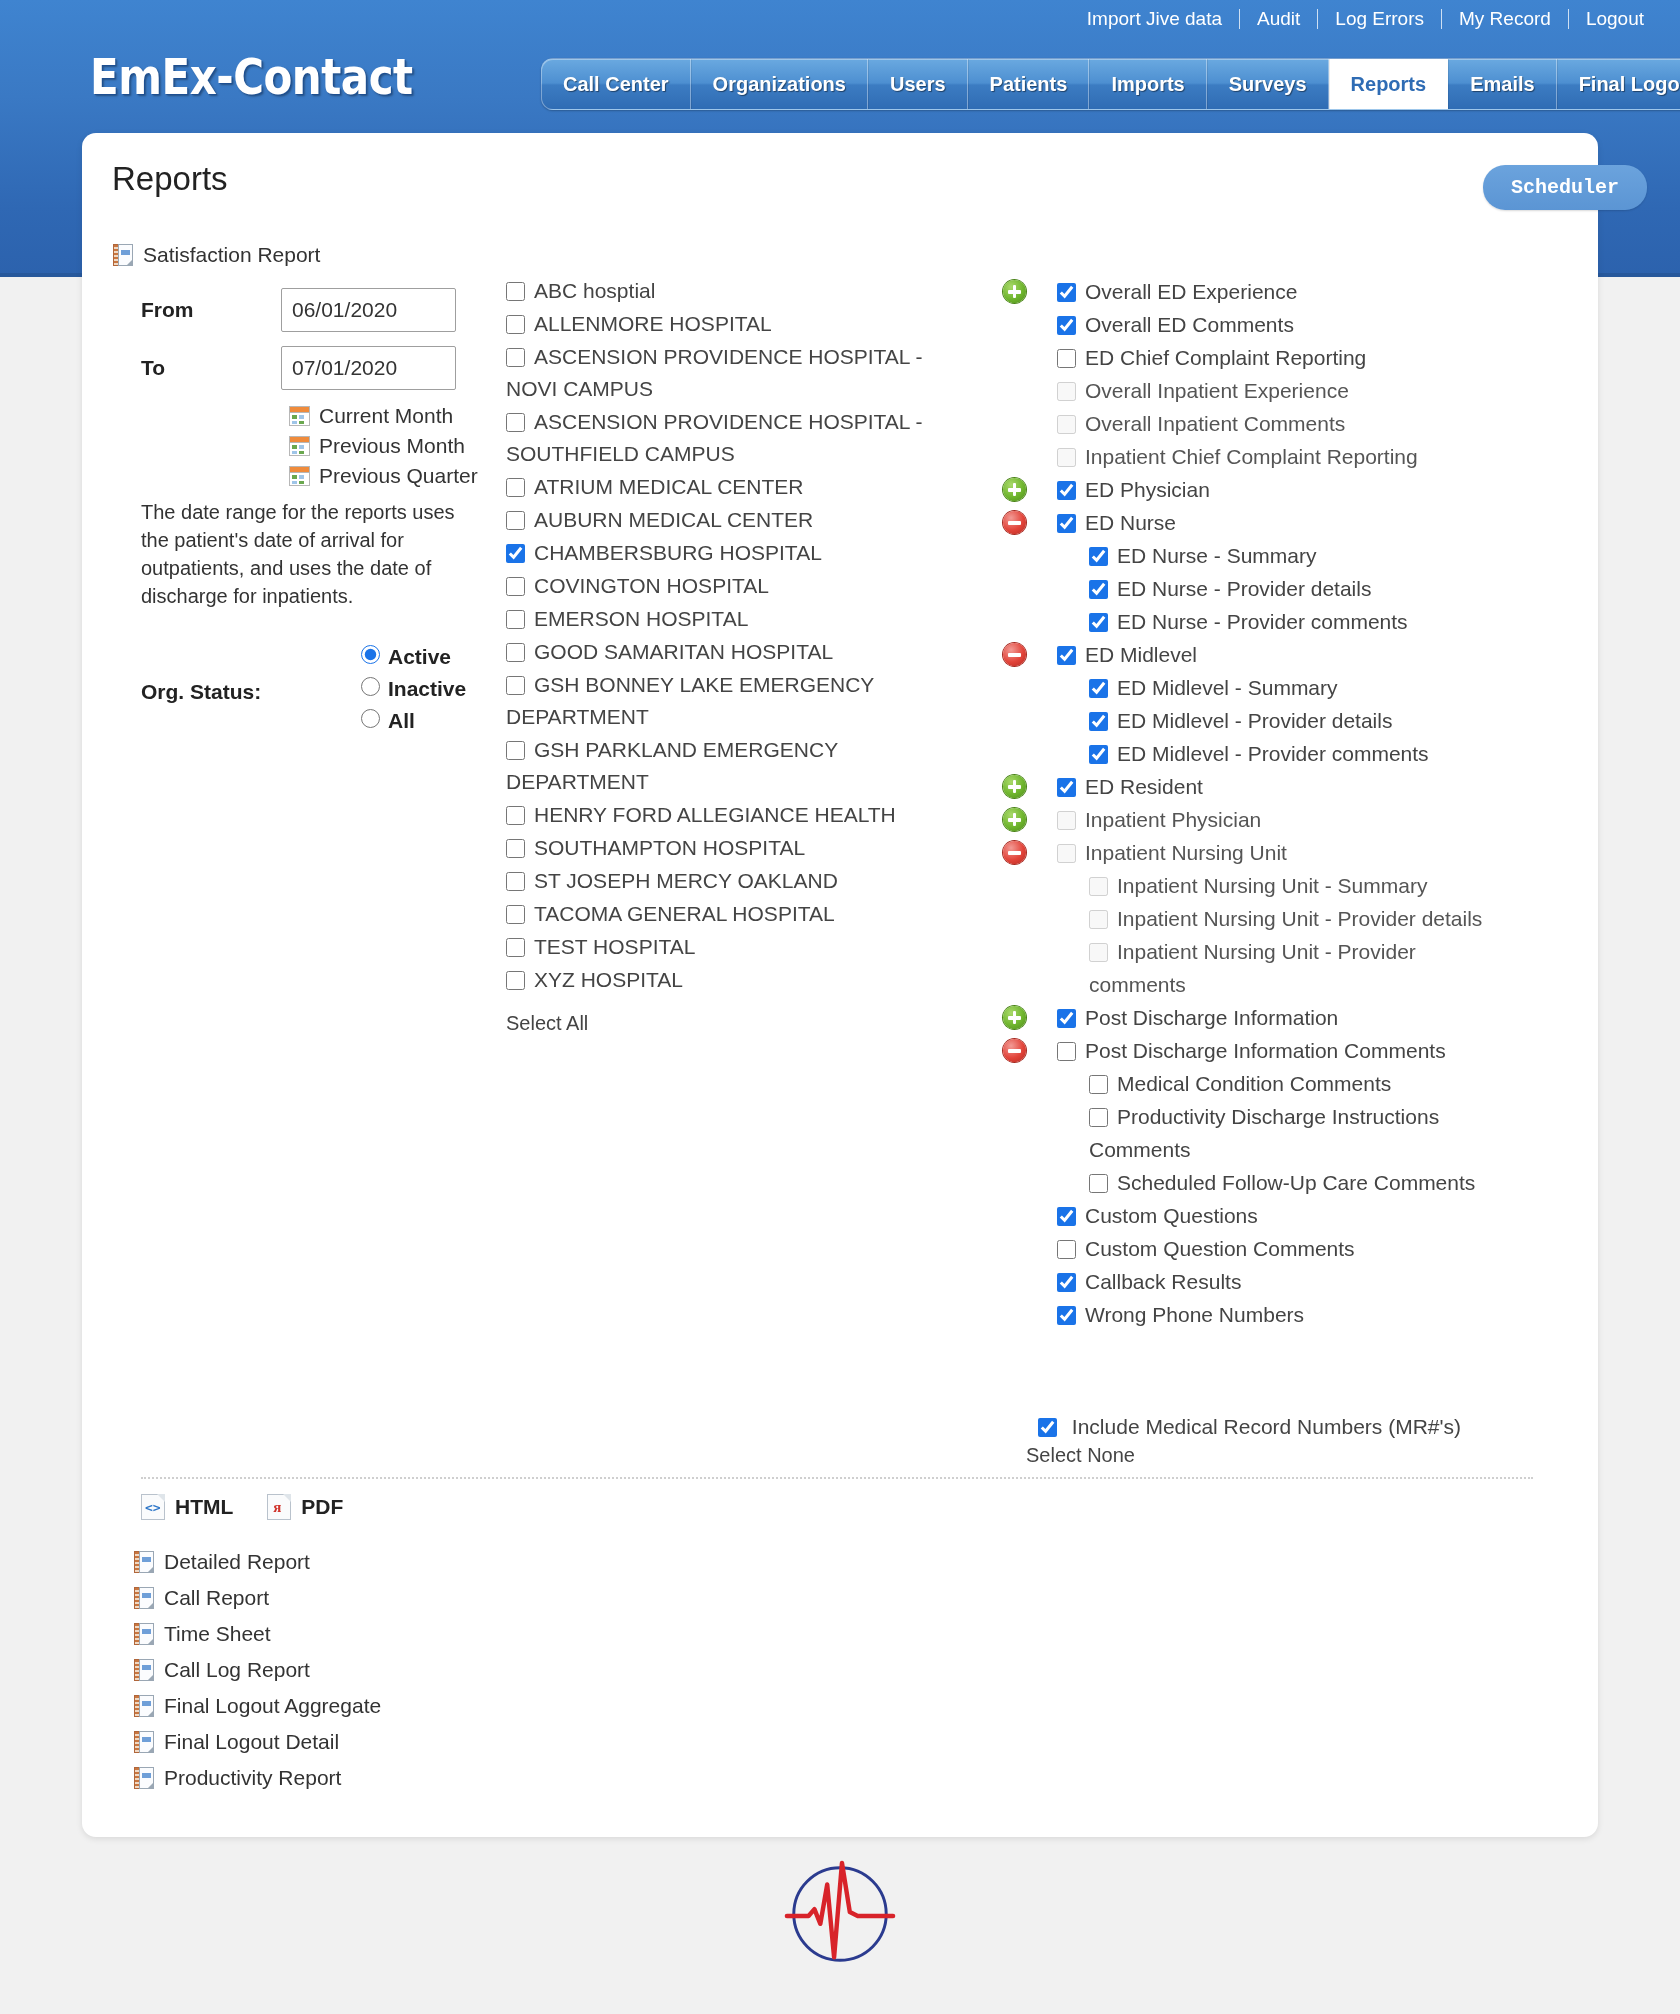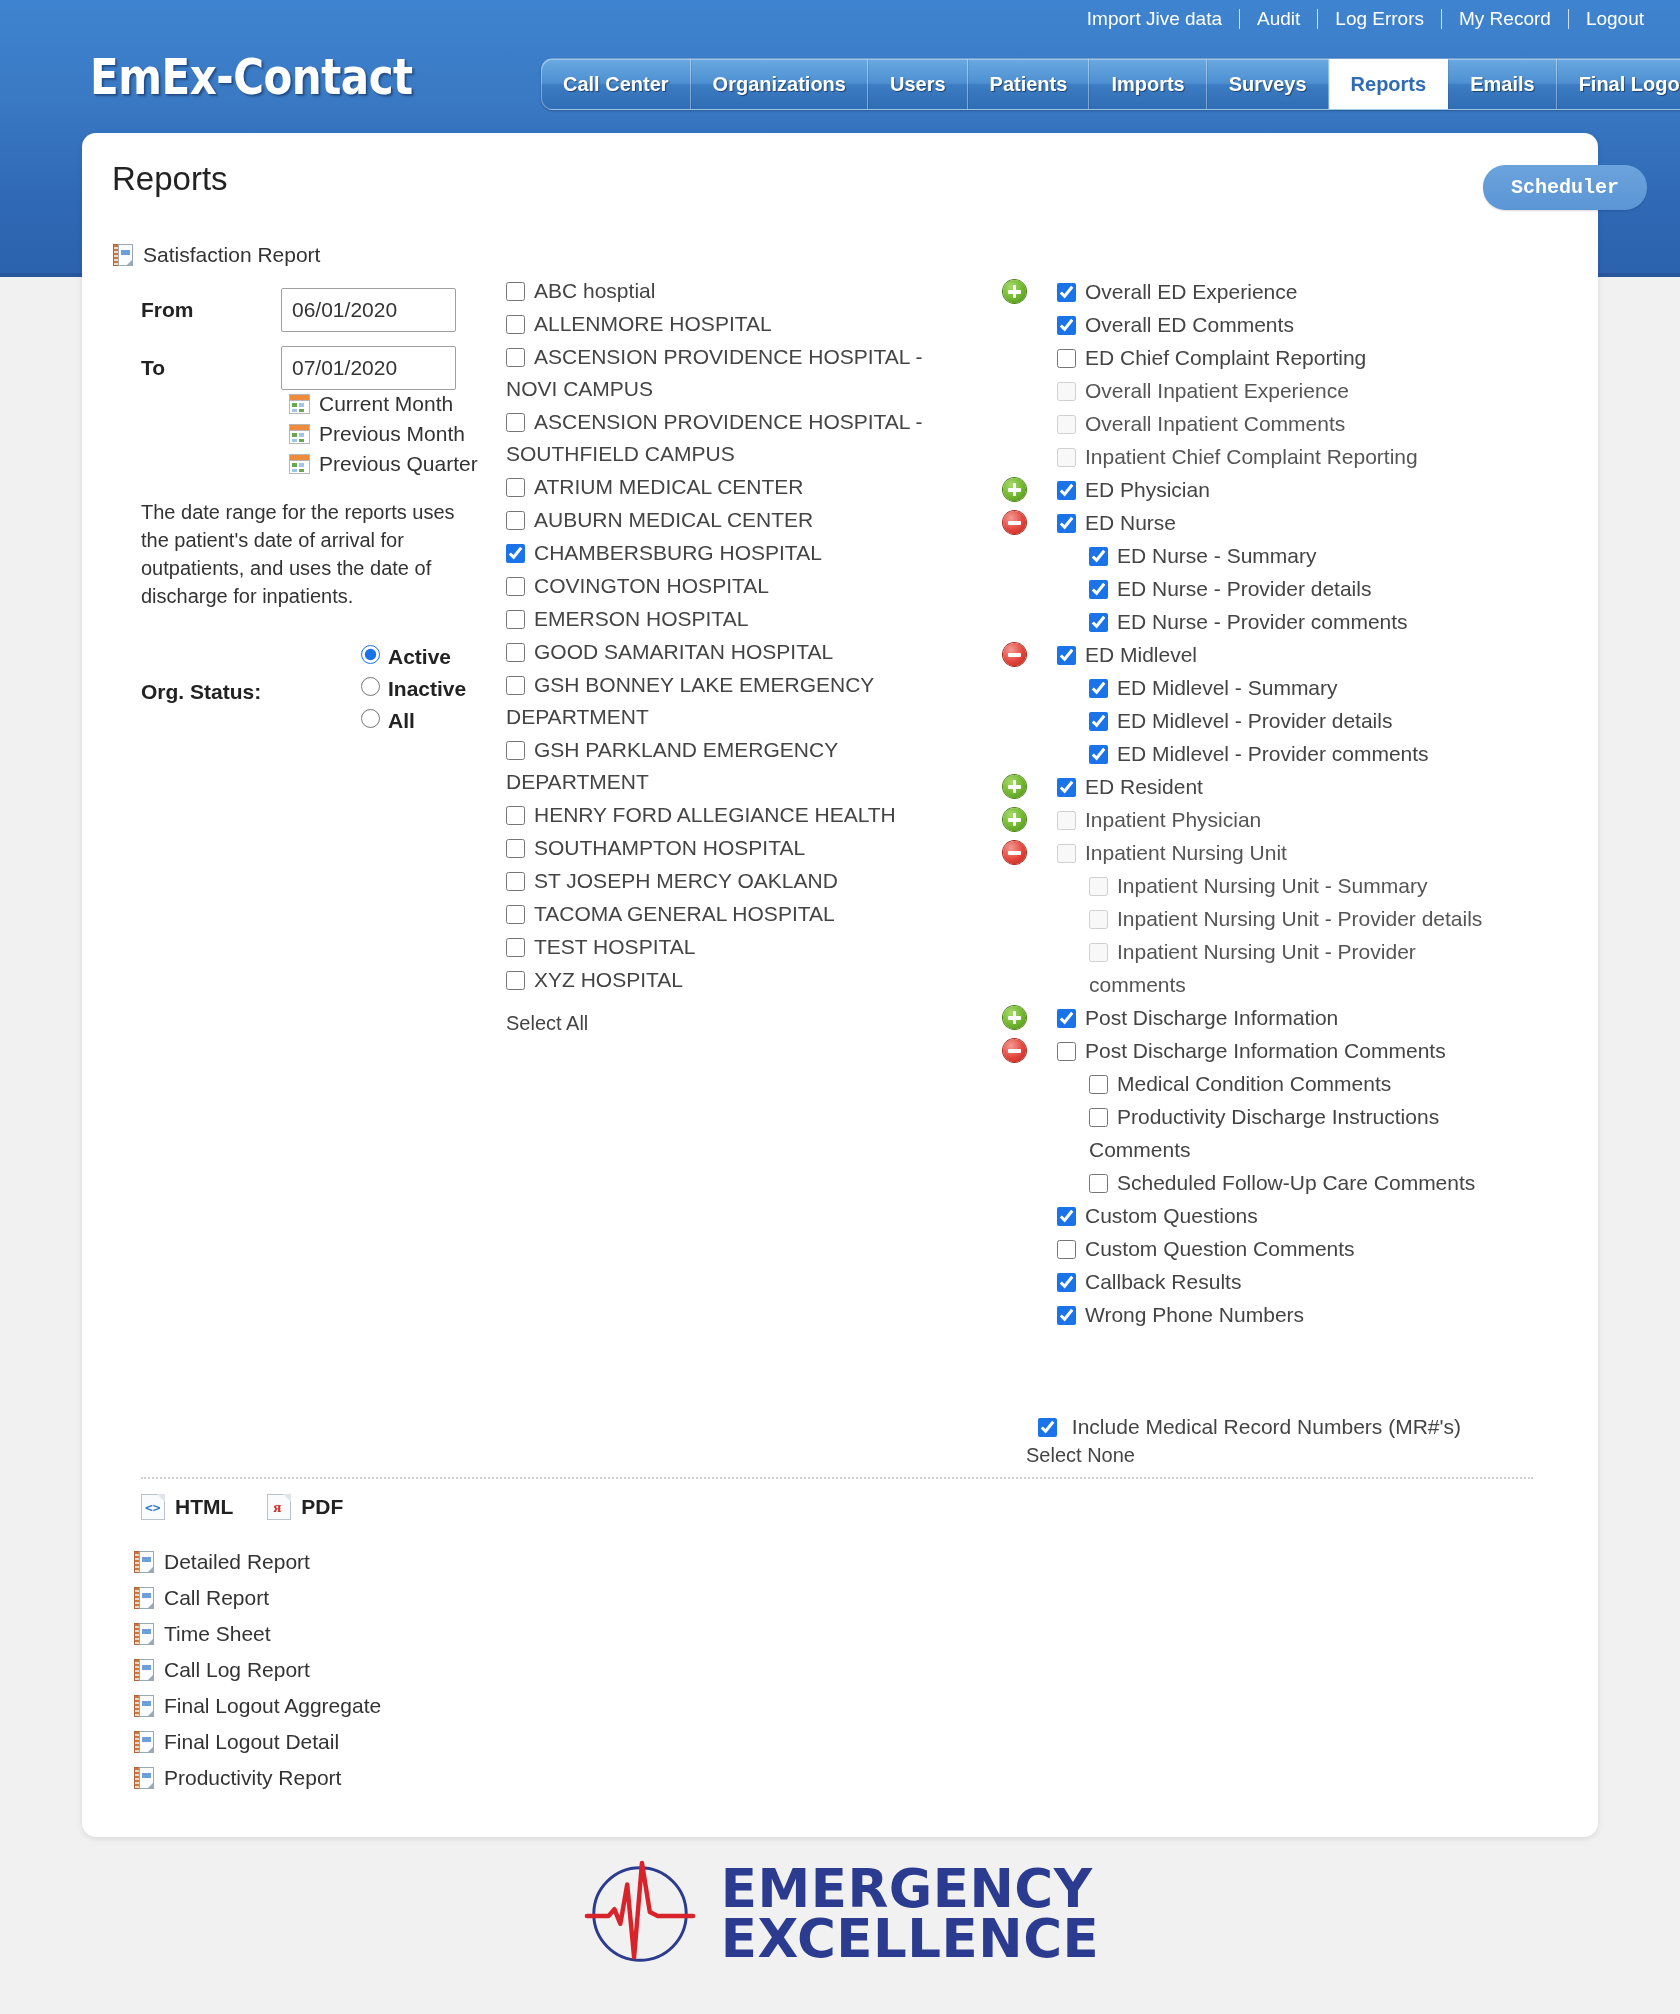--- a/index.html
+++ b/index.html
@@ -135,21 +135,21 @@
   }
   .daterow{ position:absolute; display:flex; align-items:center; }
   .daterow .lbl{ font-weight:bold; font-size:21px; color:#222; width:140px; }
   .dateinput{
     width:175px; height:44px;
     border:1px solid #9f9f9f; border-radius:2px;
     font-size:21px; color:#333; padding:0 10px;
     font-family:"Liberation Sans", sans-serif;
     background:#fff;
   }
-  .quicklinks{ position:absolute; left:289px; top:392px;text-align:right; }
+  .quicklinks{ position:absolute; left:289px; top:404px;text-align:right; }
   .quicklink{ display:flex; align-items:center; font-size:21px; color:#333; margin-bottom:6px; cursor:pointer;}
 
   .note{
     position:absolute; left:141px; top:498px; width:330px;
     font-size:20px; line-height:28px; color:#333;
   }
 
   .orgstatus-lbl{
     position:absolute; left:141px; top:680px;
     font-weight:bold; font-size:21px; color:#222;
@@ -466,17 +466,13 @@
       </span>
       <span>Productivity Report</span>
     </div>
   </div>
 
 <div class="footer">
   <svg class="ee-mark" viewBox="0 0 120 120">
     <circle cx="60" cy="60" r="47" fill="none" stroke="#2b3b8f" stroke-width="3"></circle>
     <polyline points="6,62 28,62 34,55 40,70 47,30 54,104 62,8 70,58 78,62 114,62" fill="none" stroke="#d8232a" stroke-width="4.5" stroke-linejoin="round" stroke-linecap="round"></polyline>
   </svg>
-  <div class="ee-text">
-    <span>EMERGENCY</span>
-    <span>EXCELLENCE</span>
-  </div>
 </div>
 
 </body></html>

